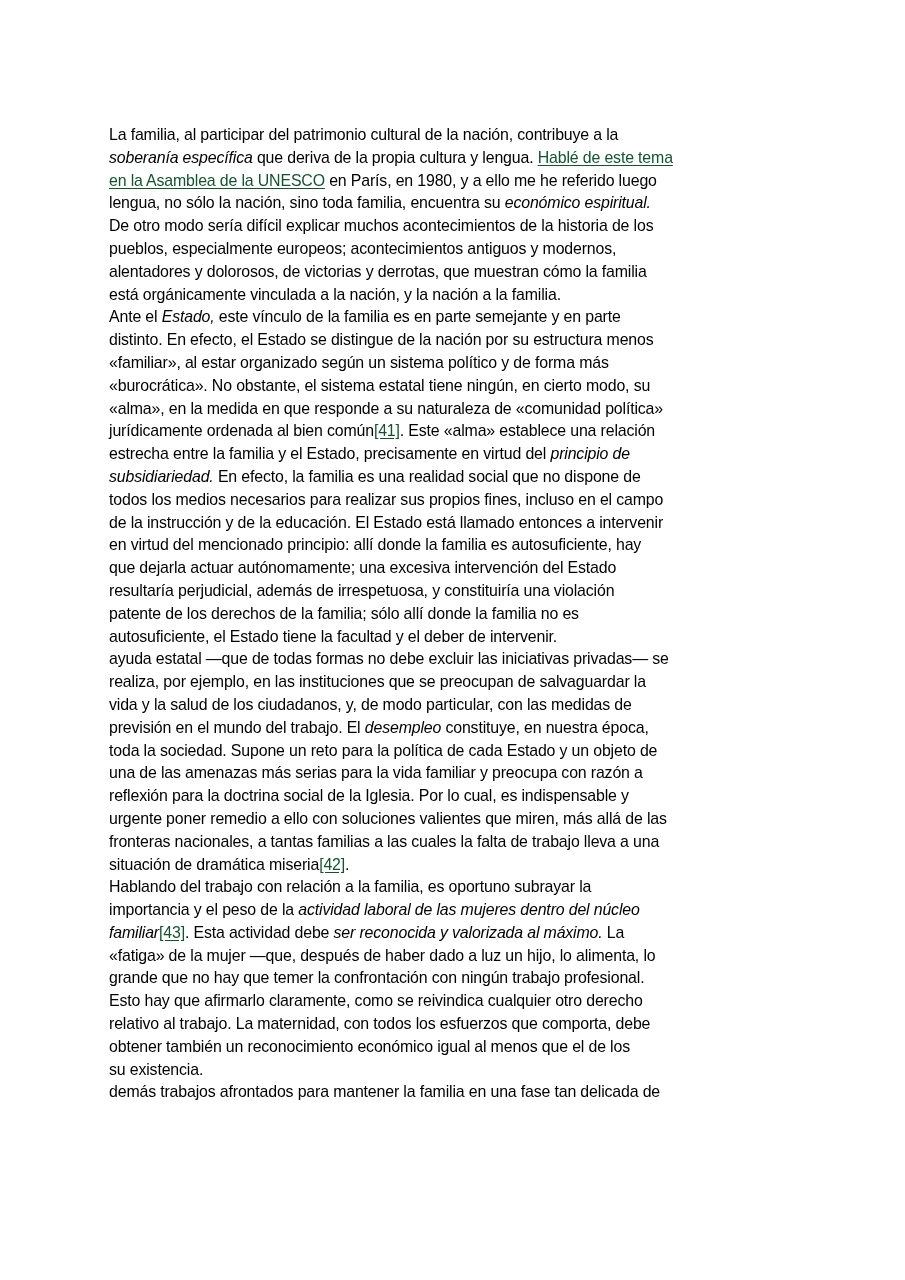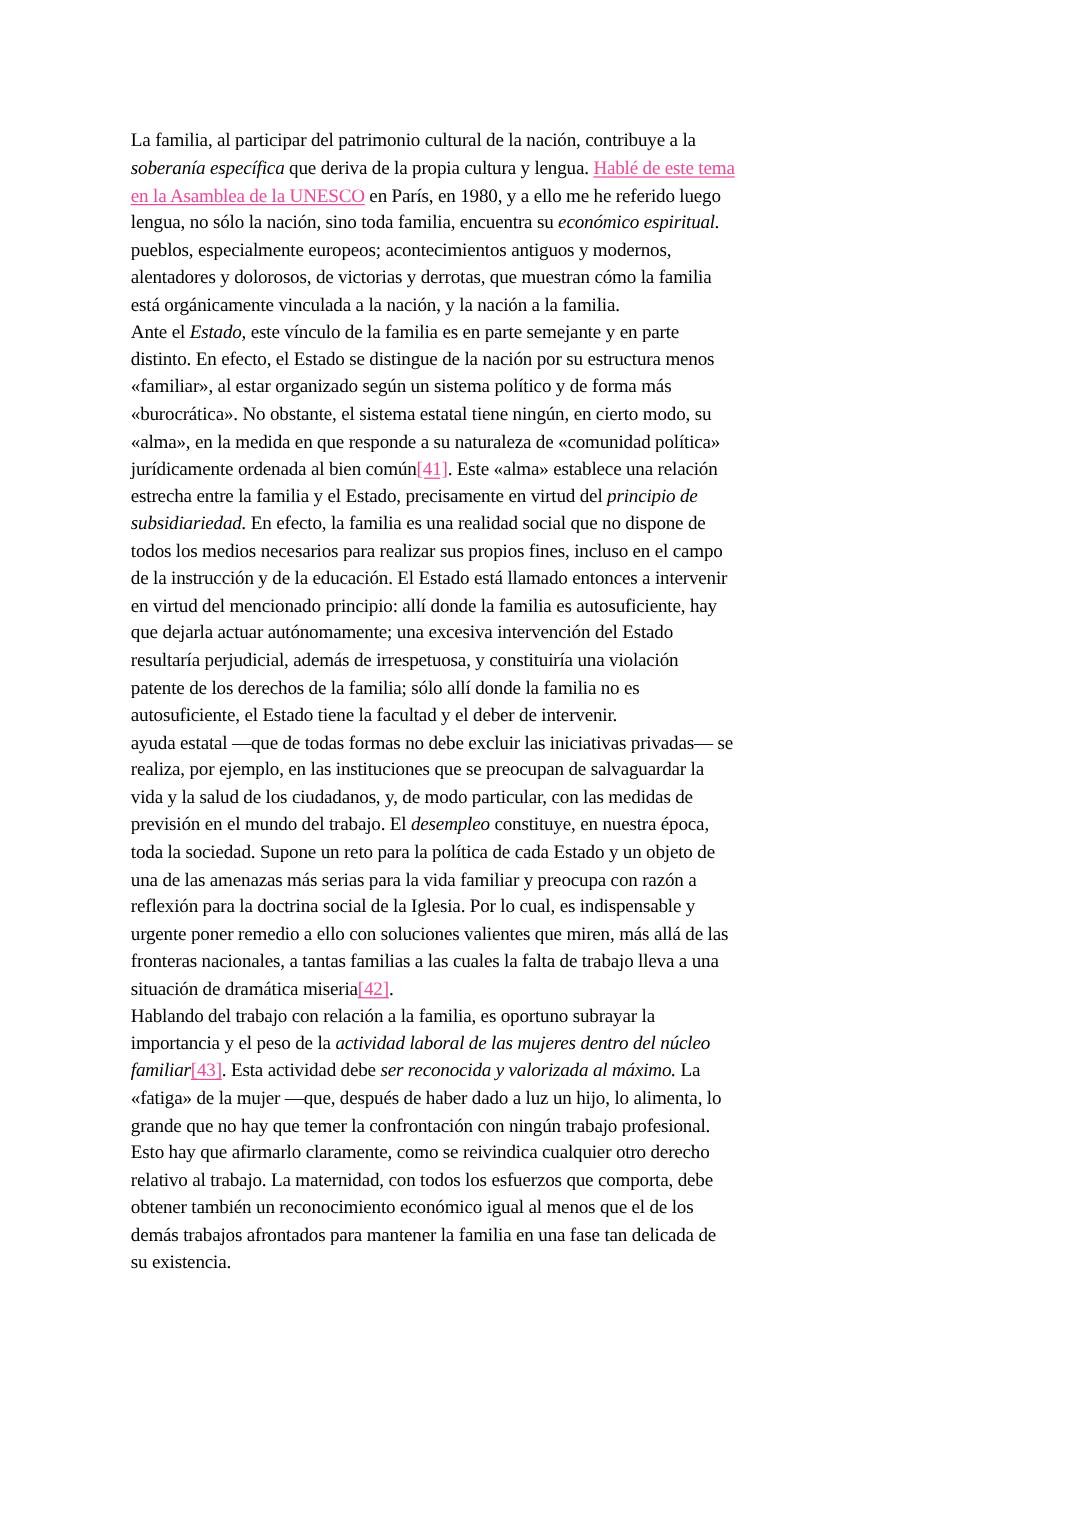--- a/index.html
+++ b/index.html
@@ -9,51 +9,52 @@
     }
     body {
       width: 905px;
       height: 1280px;
       position: relative;
       overflow: hidden;
     }
     .page {
       position: absolute;
       left: 109px;
-      top: 107px;
+      top: 124px;
       width: 700px;
-      font-family: Liberation Serif, serif;
+      font-family: Liberation Sans, sans-serif;
       font-size: 15.9px;
       line-height: 22.8px;
       color: #000000;
       letter-spacing: -0.15px;
     }
     .line {
       display: block;
       white-space: nowrap;
       height: 22.8px;
     }
     .it { font-style: italic; }
     .link {
-      color: #ec4899;
+      color: #14532d;
       text-decoration: underline;
       text-underline-offset: 2px;
       cursor: pointer;
     }
   </style>
 </head>
 <body>
 
 <div class="page">
 
   <div class="paragraph">
     <span class="line"><span>La familia, al participar del patrimonio cultural de la nación, contribuye a la</span></span>
     <span class="line"><span class="it">soberanía específica</span><span> que deriva de la propia cultura y lengua. </span><span class="link">Hablé de este tema</span></span>
     <span class="line"><span class="link">en la Asamblea de la UNESCO</span><span> en París, en 1980, y a ello me he referido luego</span></span>
     <span class="line"><span>lengua, no sólo la nación, sino toda familia, encuentra su </span><span class="it">económico espiritual.</span></span>
+    <span class="line"><span>De otro modo sería difícil explicar muchos acontecimientos de la historia de los</span></span>
     <span class="line"><span>pueblos, especialmente europeos; acontecimientos antiguos y modernos,</span></span>
     <span class="line"><span>alentadores y dolorosos, de victorias y derrotas, que muestran cómo la familia</span></span>
     <span class="line"><span>está orgánicamente vinculada a la nación, y la nación a la familia.</span></span>
   </div>
 
   <div class="paragraph">
     <span class="line"><span>Ante el </span><span class="it">Estado,</span><span> este vínculo de la familia es en parte semejante y en parte</span></span>
     <span class="line"><span>distinto. En efecto, el Estado se distingue de la nación por su estructura menos</span></span>
     <span class="line"><span>«familiar», al estar organizado según un sistema político y de forma más</span></span>
     <span class="line"><span>«burocrática». No obstante, el sistema estatal tiene ningún, en cierto modo, su</span></span>
@@ -85,17 +86,17 @@
 
   <div class="paragraph">
     <span class="line"><span>Hablando del trabajo con relación a la familia, es oportuno subrayar la</span></span>
     <span class="line"><span>importancia y el peso de la </span><span class="it">actividad laboral de las mujeres dentro del núcleo</span></span>
     <span class="line"><span class="it">familiar</span><span class="link">[43]</span><span>. Esta actividad debe </span><span class="it">ser reconocida y valorizada al máximo.</span><span> La</span></span>
     <span class="line"><span>«fatiga» de la mujer —que, después de haber dado a luz un hijo, lo alimenta, lo</span></span>
     <span class="line"><span>grande que no hay que temer la confrontación con ningún trabajo profesional.</span></span>
     <span class="line"><span>Esto hay que afirmarlo claramente, como se reivindica cualquier otro derecho</span></span>
     <span class="line"><span>relativo al trabajo. La maternidad, con todos los esfuerzos que comporta, debe</span></span>
     <span class="line"><span>obtener también un reconocimiento económico igual al menos que el de los</span></span>
+    <span class="line"><span>su existencia.</span></span>
     <span class="line"><span>demás trabajos afrontados para mantener la familia en una fase tan delicada de</span></span>
-    <span class="line"><span>su existencia.</span></span>
   </div>
 
 </div>
 
 </body></html>

